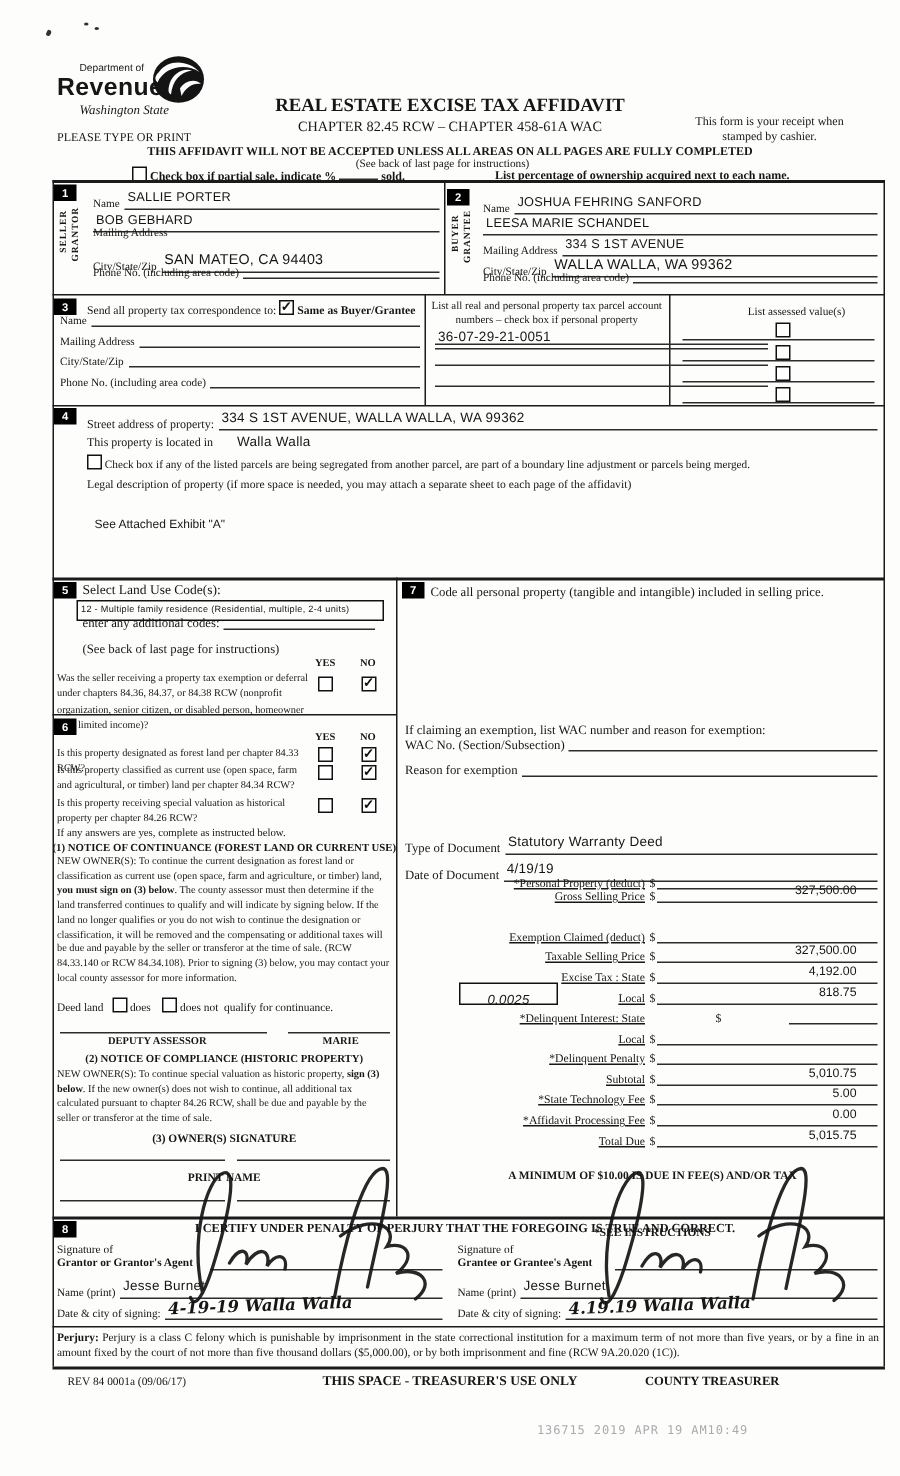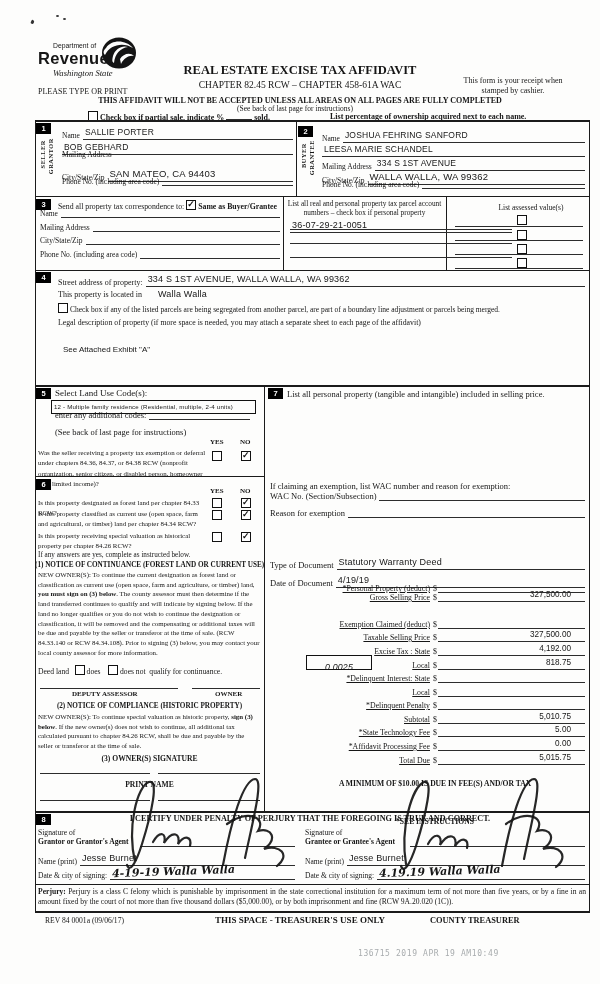--- a/index.html
+++ b/index.html
@@ -226,34 +226,34 @@
     <span>Deed land</span>&nbsp;&nbsp;
     <span class="cb" data-checked="false"></span>
     <span>does</span>&nbsp;&nbsp;&nbsp;
     <span class="cb" data-checked="false"></span>
     <span>does not</span>&nbsp;
     <span>qualify for continuance.</span>
   </div>
   <div class="hline" style="left:40px;top:688px;width:138px;background:#2c2c2c;"></div>
   <div class="hline" style="left:192px;top:688px;width:68px;background:#2c2c2c;"></div>
   <div class="t b" style="left:72px;top:690px;font-size:7px;">DEPUTY ASSESSOR</div>
-  <div class="t b" style="left:215px;top:690px;font-size:7px;">OWNER</div>
+  <div class="t b" style="left:215px;top:690px;font-size:7px;">MARIE</div>
 
   <div class="t b ctr" style="left:35px;top:702px;width:229px;font-size:7.2px;">(2) NOTICE OF COMPLIANCE (HISTORIC PROPERTY)</div>
   <div class="para" style="left:38px;top:712px;width:223px;"><span>NEW OWNER(S): To continue special valuation as historic property, </span><span class="b">sign (3) below</span><span>. If the new owner(s) does not wish to continue, all additional tax calculated pursuant to chapter 84.26 RCW, shall be due and payable by the seller or transferor at the time of sale.</span></div>
 
   <div class="t b ctr" style="left:35px;top:754px;width:229px;font-size:7.6px;">(3) OWNER(S) SIGNATURE</div>
   <div class="hline" style="left:40px;top:773px;width:110px;background:#2c2c2c;"></div>
   <div class="hline" style="left:158px;top:773px;width:102px;background:#2c2c2c;"></div>
   <div class="t b ctr" style="left:35px;top:780px;width:229px;font-size:7.6px;">PRINT NAME</div>
   <div class="hline" style="left:40px;top:800px;width:110px;background:#2c2c2c;"></div>
   <div class="hline" style="left:158px;top:800px;width:102px;background:#2c2c2c;"></div>
 
   <div class="sec-num" style="left:268px;top:388px;">7</div>
-  <div class="t" style="left:287px;top:389px;width:298px;font-size:8.5px;white-space:normal;line-height:11px;">List all personal property (tangible and intangible) included in selling price.</div>
+  <div class="t" style="left:287px;top:389px;width:298px;font-size:8.5px;white-space:normal;line-height:11px;">Code all personal property (tangible and intangible) included in selling price.</div>
   <div class="t" style="left:270px;top:481px;font-size:8.5px;">If claiming an exemption, list WAC number and reason for exemption:</div>
   <div class="frow" style="left:270px;top:491px;width:315px;">
     <span class="lbl" style="font-size:8.5px;">WAC No. (Section/Subsection)</span>
     <span class="uline"><span class="fillv"></span></span>
   </div>
   <div class="frow" style="left:270px;top:508px;width:315px;">
     <span class="lbl" style="font-size:8.5px;">Reason for exemption</span>
     <span class="uline"><span class="fillv"></span></span>
   </div>
   <div class="frow" style="left:270px;top:551px;width:315px;">
@@ -291,21 +291,21 @@
       <span class="mline"><span class="mval">4,192.00</span></span>
     </div>
   <div class="mrow" style="top:657px;">
       <span class="mlbl">Local</span>
       <span class="md">$</span>
       <span class="mline"><span class="mval">818.75</span></span>
     </div>
   <div style="position:absolute;left:306px;top:655px;width:64px;height:13px;border:1.5px solid #111;text-align:center;background:#fdfdfc;">
     <span class="fillv" style="font-size:8.8px;line-height:13px;font-style:italic;">0.0025</span>
   </div>
-  <div class="mrow" style="top:670px;">
+  <div class="mrow" style="top:670px;gap:44px;">
       <span class="mlbl">*Delinquent Interest: State</span>
       <span class="md">$</span>
       <span class="mline"><span class="mval"></span></span>
     </div>
   <div class="mrow" style="top:684px;">
       <span class="mlbl">Local</span>
       <span class="md">$</span>
       <span class="mline"><span class="mval"></span></span>
     </div>
   <div class="mrow" style="top:697px;">

